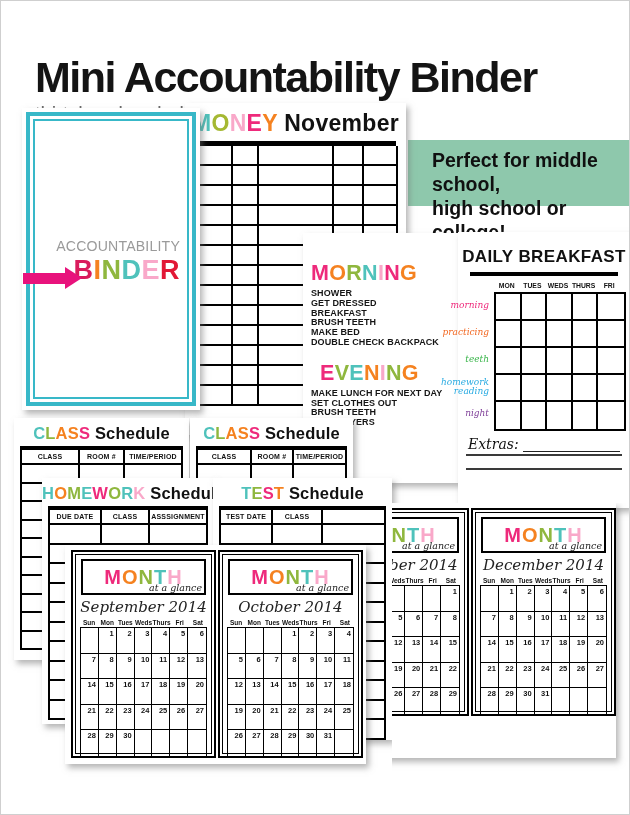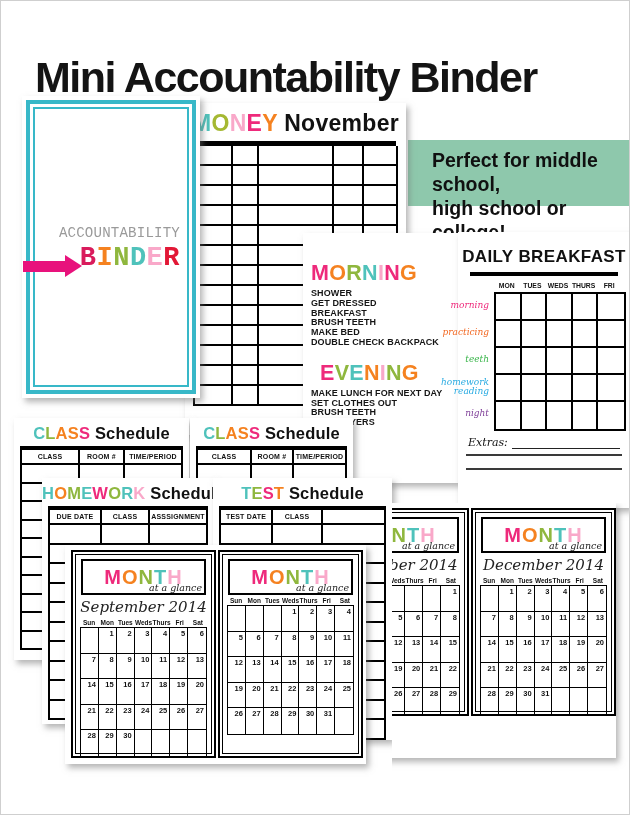--- a/index.html
+++ b/index.html
@@ -17,21 +17,21 @@
   .sub-right{font-size:20px;color:#6b6b6b;}
 
   
   .card{position:absolute;background:#fff;box-shadow:3px 4px 6px rgba(110,110,110,.5);}
 
   
   .banner{position:absolute;left:408px;top:140px;width:222px;height:66px;z-index:0;
     padding:9px 0 0 11px;box-sizing:border-box;font-size:19.5px;font-weight:600;line-height:1.23;color:#101010;}
 
   
-  .cover{left:22px;top:96px;width:178px;height:302px;z-index:2;padding:4px;box-sizing:border-box;font-family:Liberation Mono, monospace;}
+  .cover{left:22px;top:108px;width:178px;height:302px;z-index:2;padding:4px;box-sizing:border-box;}
   .cover-b1{border:4px solid var(--teal);height:100%;box-sizing:border-box;padding:3px;}
   .cover-b2{border:2px solid var(--teal);height:100%;box-sizing:border-box;position:relative;}
   .cover-text{position:absolute;top:116px;right:7px;left:4px;text-align:right;}
   .acct{font-size:15px;color:#9a9a9a;letter-spacing:0.2px;transform:scaleX(0.94);transform-origin:right;}
   .binder{font-size:27px;font-weight:700;letter-spacing:0.5px;margin-top:1px;}
   .arrow{position:absolute;left:-12px;top:146px;display:flex;align-items:center;}
   .arrow-bar{width:42px;height:11px;background:var(--arrowpink);}
   .arrow-head{width:0;height:0;border-top:11px solid transparent;border-bottom:11px solid transparent;border-left:17px solid var(--arrowpink);}
 
   
@@ -71,21 +71,21 @@
     font-size:6.8px;font-weight:700;text-align:center;}
   .cl-grid{position:absolute;left:36px;top:60px;width:128px;display:grid;grid-template-columns:repeat(5,1fr);
     grid-auto-rows:27px;border:2.5px solid #000;box-sizing:content-box;}
   .clcell{border-right:2.5px solid #000;border-bottom:2.5px solid #000;box-sizing:border-box;}
   .clcell:nth-child(5n){border-right:none;}
   .clcell:nth-child(n+21){border-bottom:none;}
   .cl-labels{position:absolute;left:0;top:60px;width:33px;}
   .cl-label{height:27px;display:flex;align-items:center;justify-content:flex-end;text-align:right;
     font-family:"DejaVu Serif",serif;font-style:italic;font-size:9px;line-height:8.5px;white-space:pre-line;padding-right:2px;}
   .extras{position:absolute;left:10px;right:10px;top:204px;display:flex;align-items:flex-end;}
-  .extras-label{font-family:"DejaVu Serif",serif;font-style:italic;font-size:11px;color:#111;}
+  .extras-label{font-family:"DejaVu Serif",serif;font-style:italic;font-size:14px;color:#111;}
   .extras-line{flex:1;border-bottom:1.5px solid #222;margin-left:4px;height:12px;}
   .xline{position:absolute;left:8px;right:8px;border-bottom:2px solid #3a3a3a;}
 
   
   .calcard-so{left:65px;top:545px;width:301px;height:219px;z-index:6;}
   .nd-clip{position:absolute;left:308px;top:493px;width:330px;height:285px;clip-path:inset(10px 0 0 84px);z-index:6;}
   .calcard-nd{left:10px;top:10px;width:298px;height:255px;}
   .calbox{position:absolute;top:5px;width:145px;height:208px;border:2.5px solid #000;box-sizing:border-box;padding:2px;}
   .calin{border:1px solid #000;height:100%;box-sizing:border-box;position:relative;}
   .mhdr{border:2px solid #000;margin:4px 5px 2px;height:32px;position:relative;display:flex;align-items:center;justify-content:center;}
@@ -619,20 +619,21 @@
           <div class="ccell"></div>
         </div>
       </div>
     </div>
   <div class="calbox" style="left:153px">
       <div class="calin">
         <div class="mhdr">
           <div class="mword"><span style="color: rgb(238, 42, 123);">M</span><span style="color: rgb(245, 130, 32);">O</span><span style="color: rgb(143, 183, 62);">N</span><span style="color: rgb(79, 194, 187);">T</span><span style="color: rgb(249, 168, 201);">H</span></div>
           <div class="mtag">at a glance</div>
         </div>
+        <div class="mname">October 2014</div>
         <div class="wdays">
           <div>Sun</div>
           <div>Mon</div>
           <div>Tues</div>
           <div>Weds</div>
           <div>Thurs</div>
           <div>Fri</div>
           <div>Sat</div>
         </div>
         <div class="cgrid">

